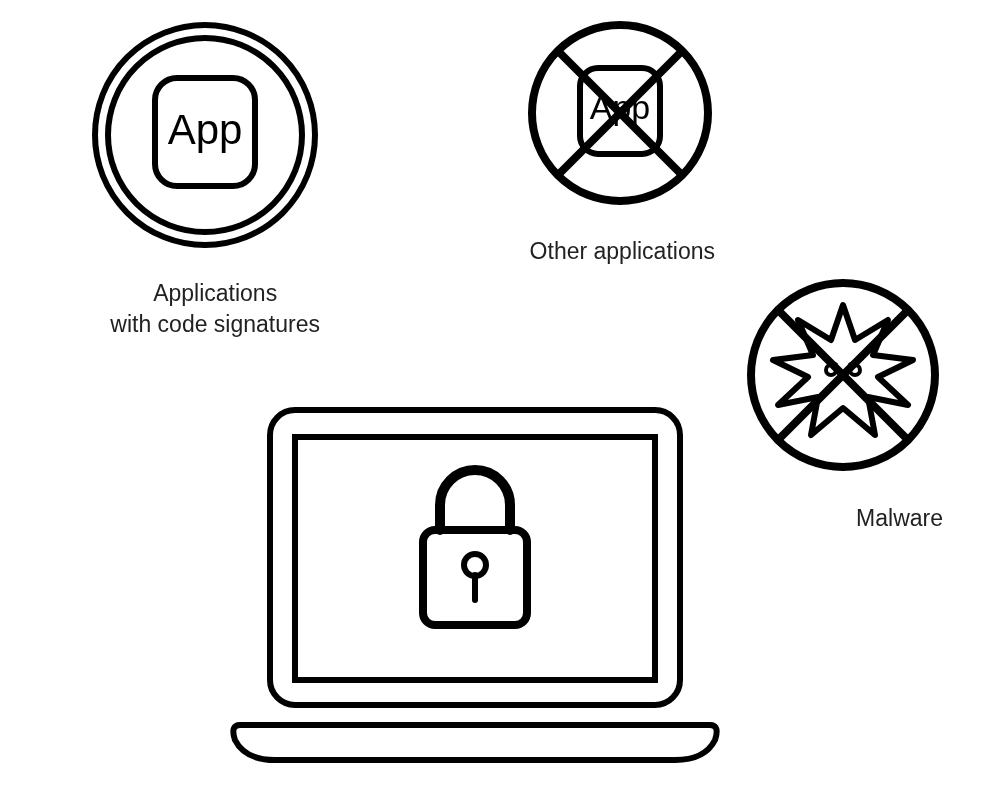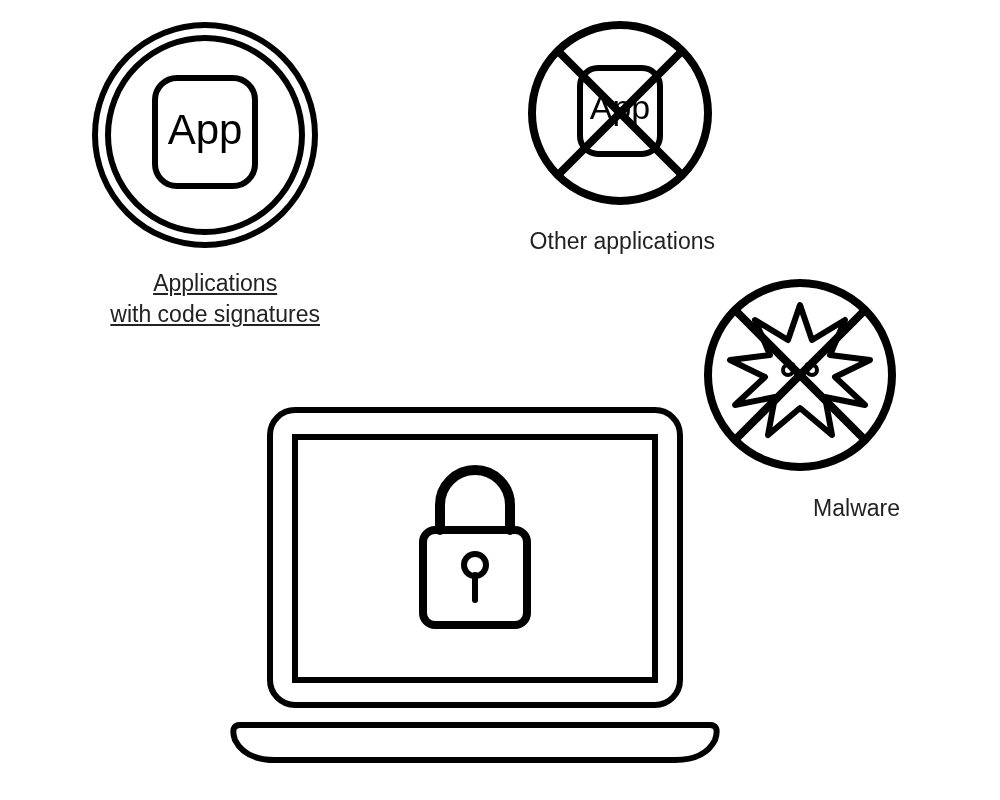--- a/index.html
+++ b/index.html
@@ -15,51 +15,51 @@
       position: absolute;
       display: flex;
       flex-direction: column;
       align-items: flex-end;
     }
     .label {
       font-size: 23px;
       color: #222;
       text-align: center;
       line-height: 1.35;
-      margin-top: 18px;
+      margin-top: 28px;
       font-weight: 400;
     }
     svg { display: block; }
   </style>
 </head>
 <body>
 
 <div class="diagram-item" style="left:90px; top:20px;">
   <svg width="230" height="230" viewBox="0 0 230 230">
     <circle cx="115" cy="115" r="110" fill="none" stroke="#000" stroke-width="6"></circle>
     <circle cx="115" cy="115" r="97" fill="none" stroke="#000" stroke-width="6"></circle>
     <rect x="65" y="58" width="100" height="108" rx="22" ry="22" fill="none" stroke="#000" stroke-width="6"></rect>
     <text x="115" y="124" text-anchor="middle" font-size="42" font-family="Arial" fill="#000">App</text>
   </svg>
-  <div class="label" style="white-space:pre-line;text-decoration:underline;">Applications
+  <div class="label" style="white-space:pre-line;">Applications
 with code signatures</div>
 </div>
 
 <div class="diagram-item" style="left:525px; top:18px;">
   <svg width="190" height="190" viewBox="0 0 190 190">
     <rect x="55" y="50" width="80" height="86" rx="18" ry="18" fill="none" stroke="#000" stroke-width="6"></rect>
     <text x="95" y="101" text-anchor="middle" font-size="34" font-family="Arial" fill="#000">App</text>
     <circle cx="95" cy="95" r="88" fill="none" stroke="#000" stroke-width="8"></circle>
     <line x1="33" y1="33" x2="157" y2="157" stroke="#000" stroke-width="8"></line>
     <line x1="157" y1="33" x2="33" y2="157" stroke="#000" stroke-width="8"></line>
   </svg>
   <div class="label">Other applications</div>
 </div>
 
-<div class="diagram-item" style="left:700px; top:275px;">
+<div class="diagram-item" style="left:743px; top:275px;">
   <svg width="200" height="200" viewBox="0 0 200 200">
 
     <polygon points="100,30 112,65 145,45 130,80 170,85 135,102 165,130 125,122 132,160 100,133 68,160 75,122 35,130 65,102 30,85 70,80 55,45 88,65" fill="none" stroke="#000" stroke-width="6" stroke-linejoin="round"></polygon>
 
     <circle cx="88" cy="95" r="5" fill="none" stroke="#000" stroke-width="4"></circle>
     <circle cx="112" cy="95" r="5" fill="none" stroke="#000" stroke-width="4"></circle>
     <line x1="80" y1="83" x2="94" y2="90" stroke="#000" stroke-width="4"></line>
     <line x1="120" y1="83" x2="106" y2="90" stroke="#000" stroke-width="4"></line>
 
     <circle cx="100" cy="100" r="92" fill="none" stroke="#000" stroke-width="8"></circle>

